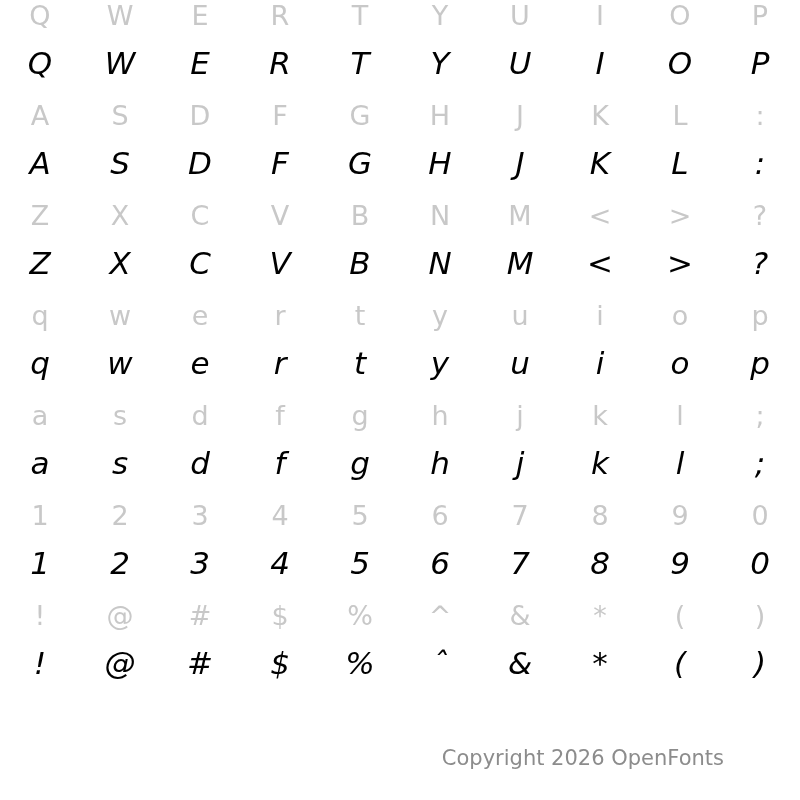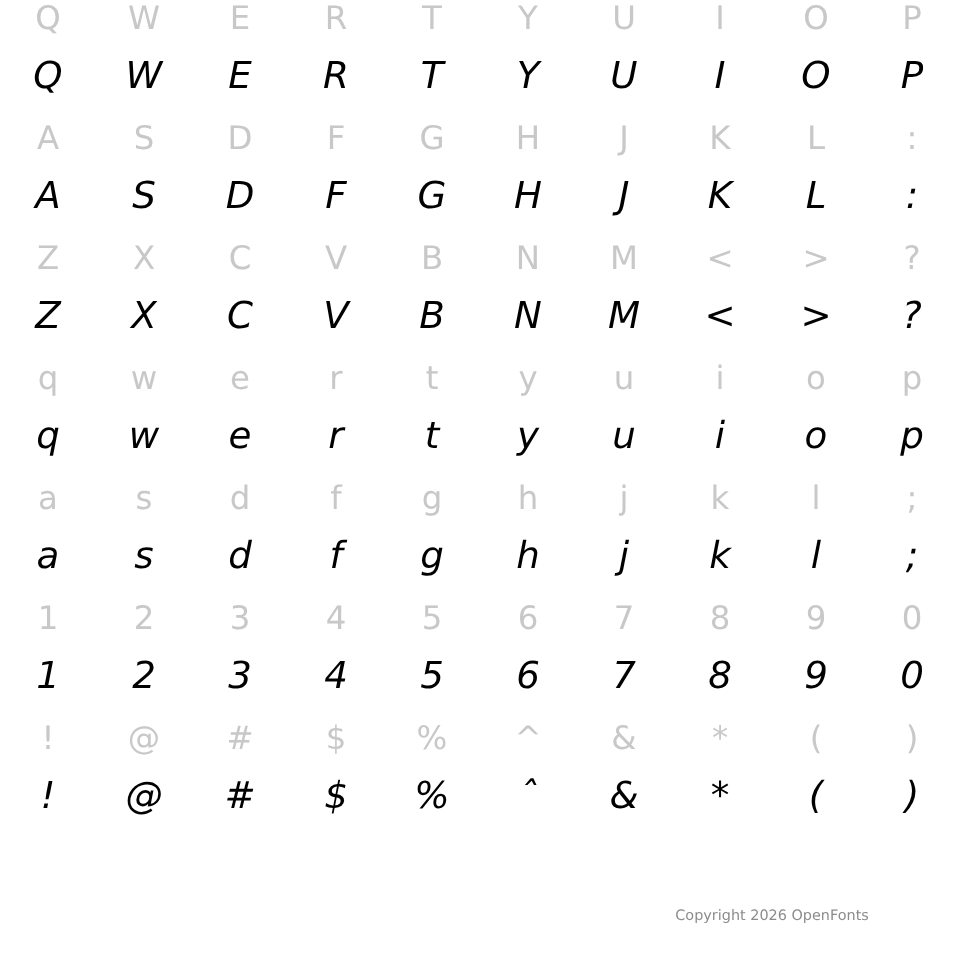--- a/index.html
+++ b/index.html
@@ -54,21 +54,21 @@
     color: #000000;
     font-size: 31px;
     font-family: "DejaVu Sans", sans-serif;
     font-style: italic;
     font-weight: 400;
   }
   #footer {
     position: absolute;
     right: 76px;
     bottom: 30px;
-    font-size: 12px;
+    font-size: 21px;
     color: #8c8c8c;
     font-family: "DejaVu Sans", sans-serif;
     font-style: normal;
     white-space: nowrap;
   }
 </style>
 </head>
 <body>
 
 <div id="sheet">

